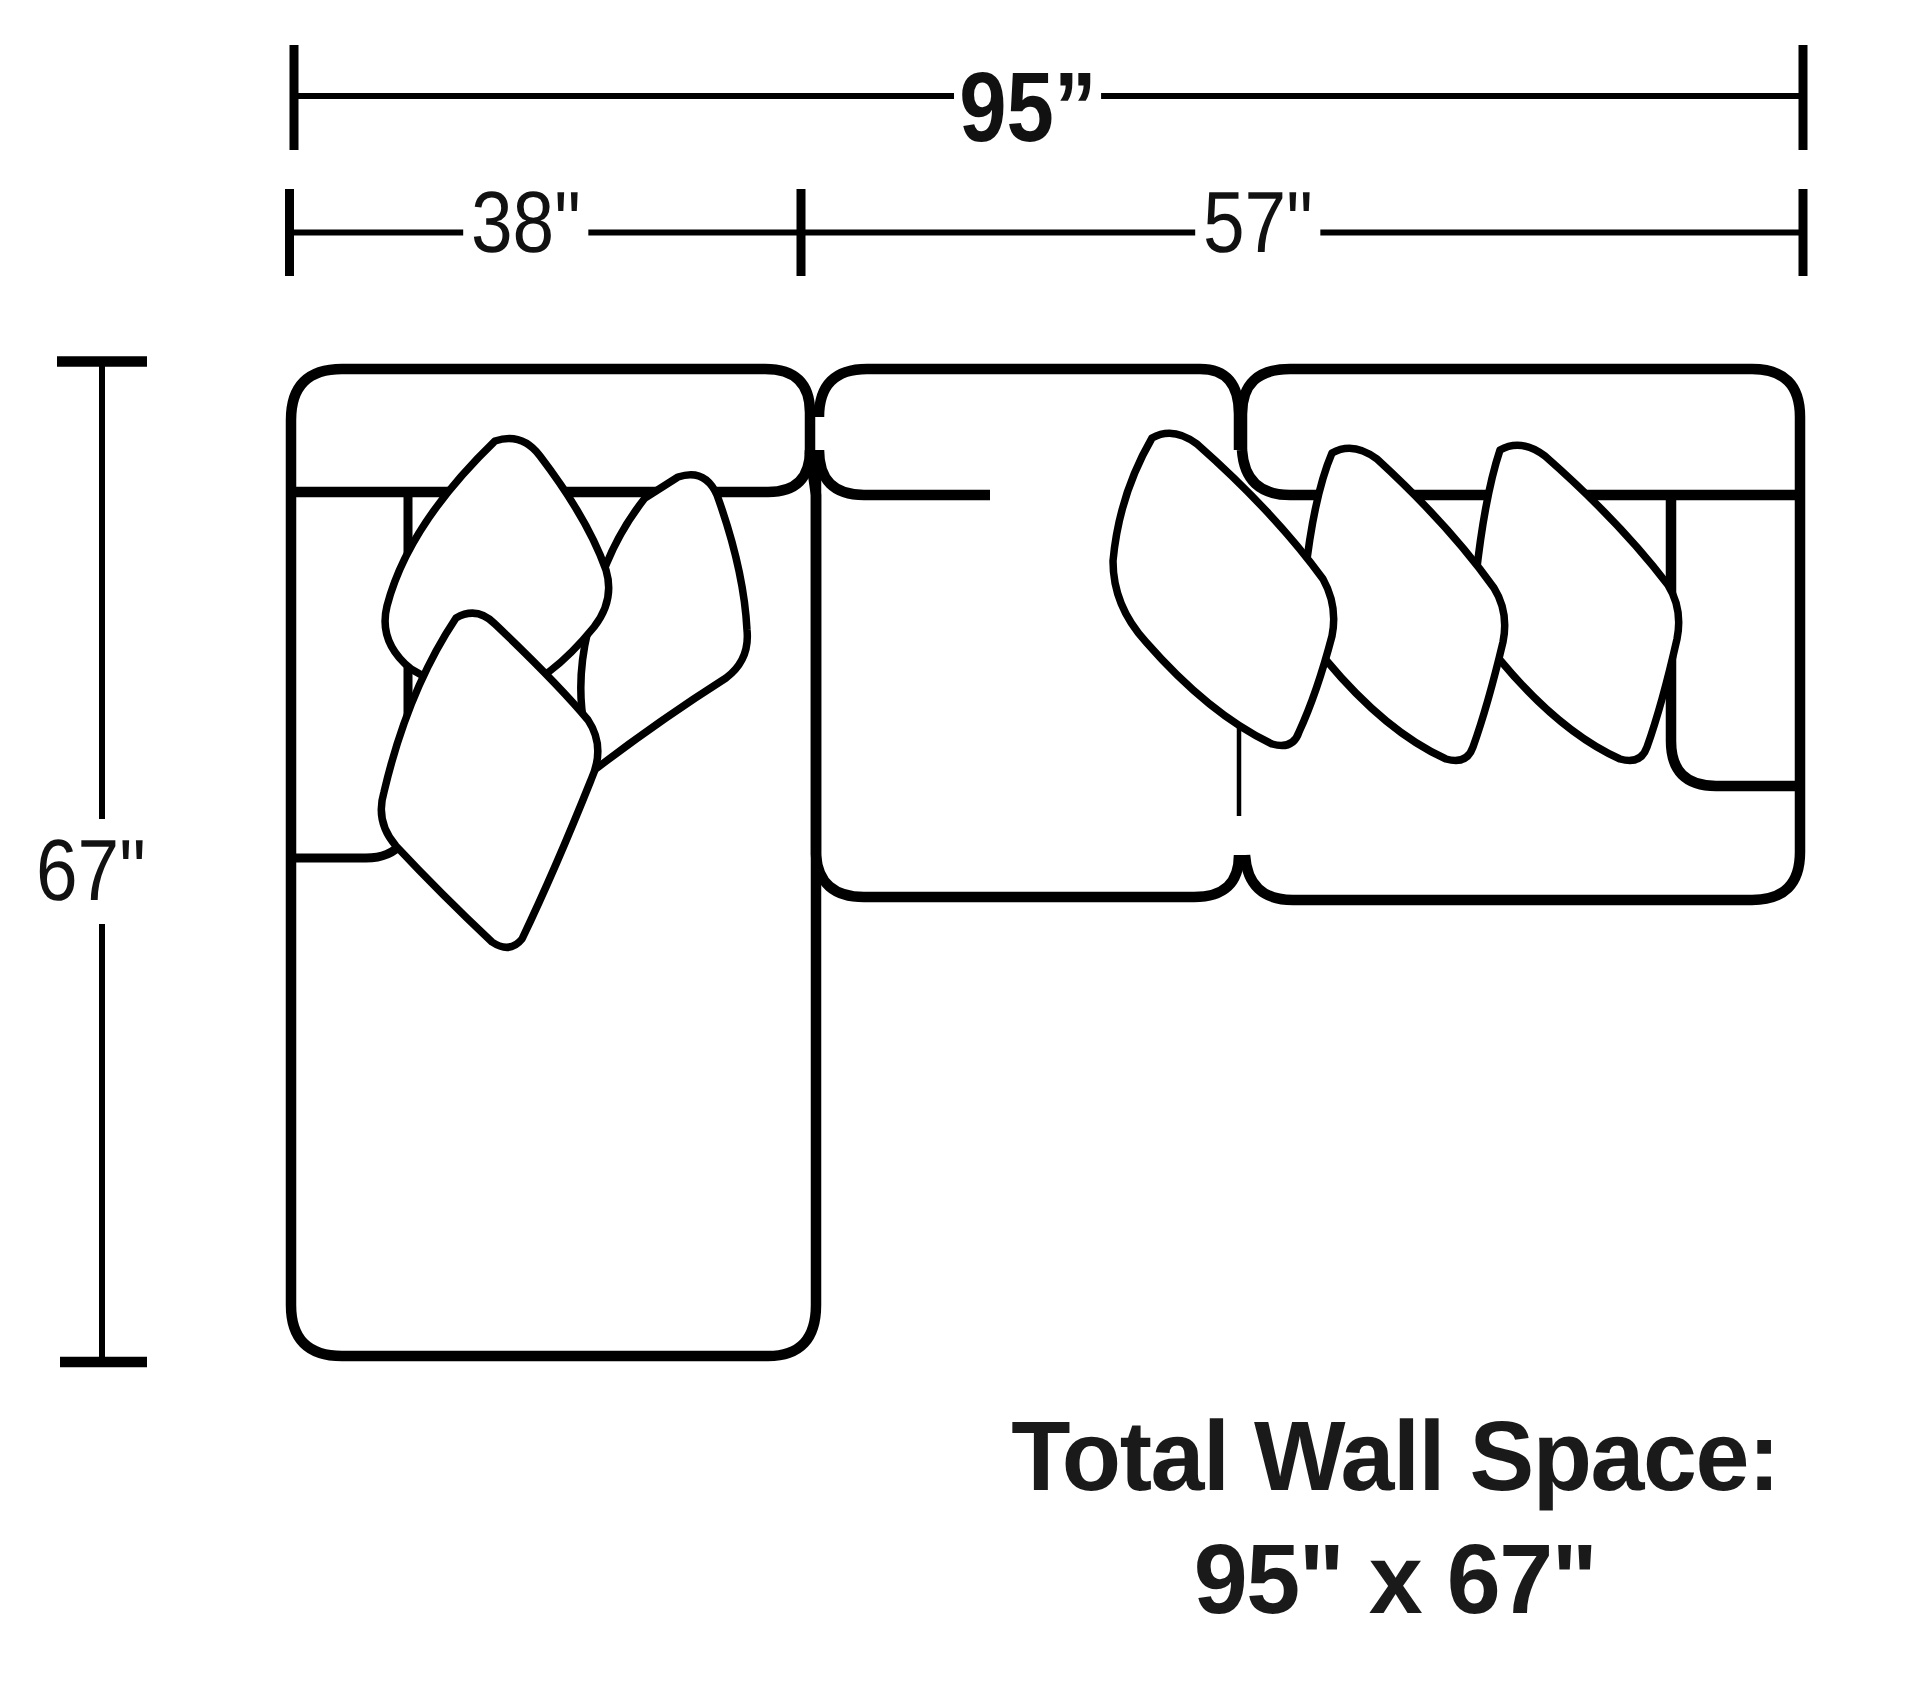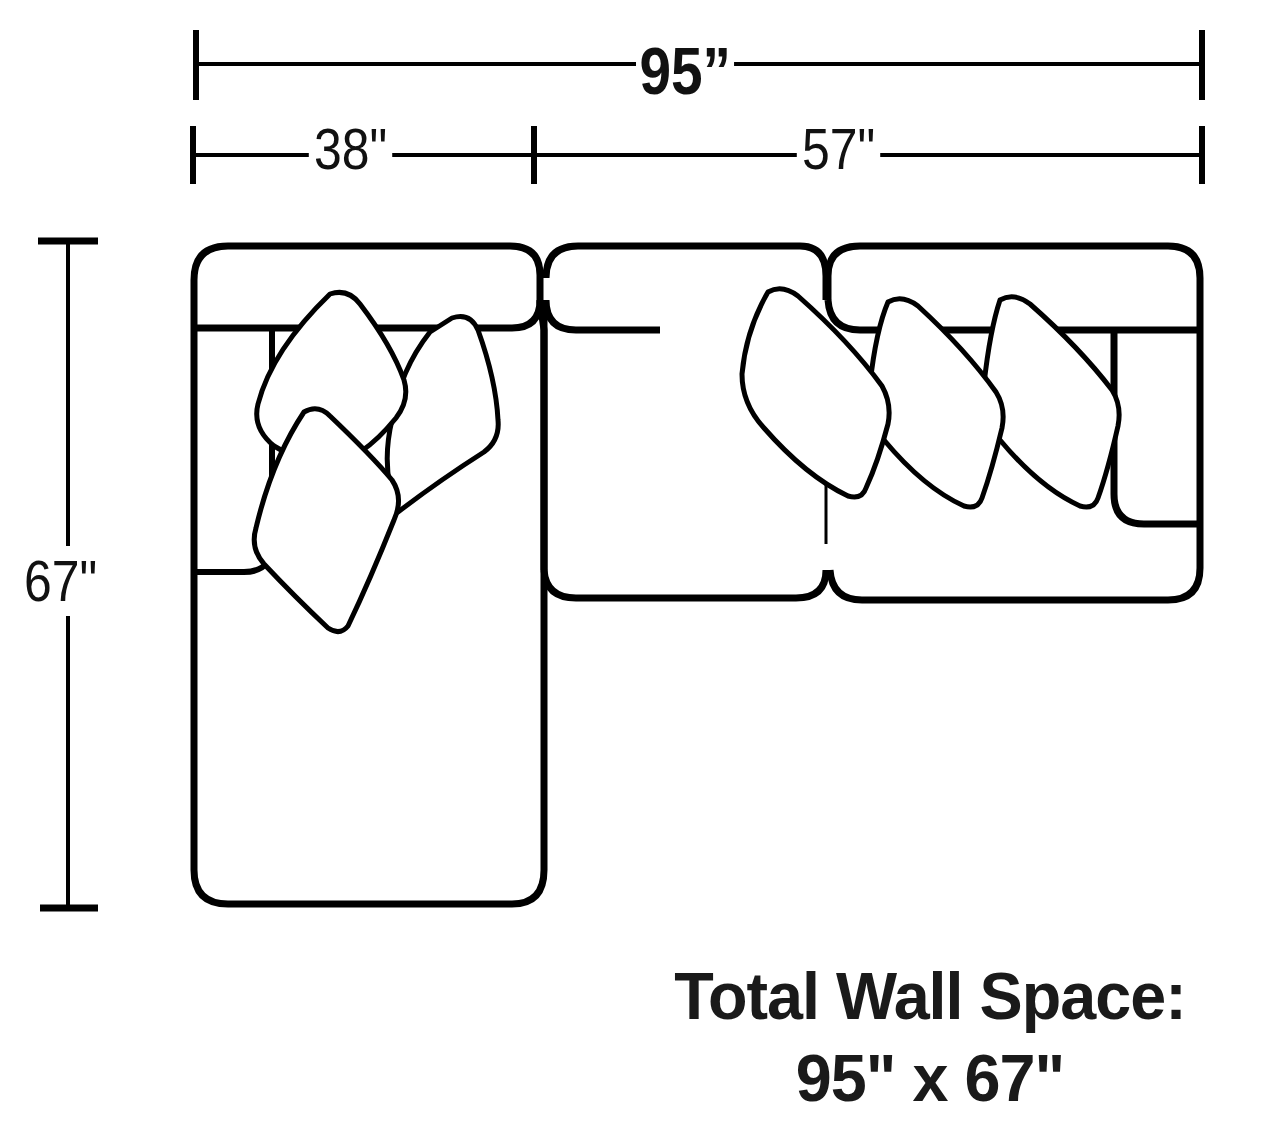--- a/index.html
+++ b/index.html
@@ -21,21 +21,20 @@
     .total-wall {
       position: absolute;
       left: 600px; top: 930px; width: 660px;
       text-align: center;
       font-family: "Liberation Sans", sans-serif;
       font-weight: bold;
       color: #1a1a1a;
       font-size: 66px;
       line-height: 1.24;
       letter-spacing: -1px;
-      margin-top: 26px;
     }
     .total-wall div { transform: scaleX(0.98); }
   </style>
 </head>
 <body>
 
 <svg id="canvas" viewBox="0 0 1276 1125" xmlns="http://www.w3.org/2000/svg">
   <g fill="none" stroke="#000" stroke-linecap="butt">
 
     <g>

